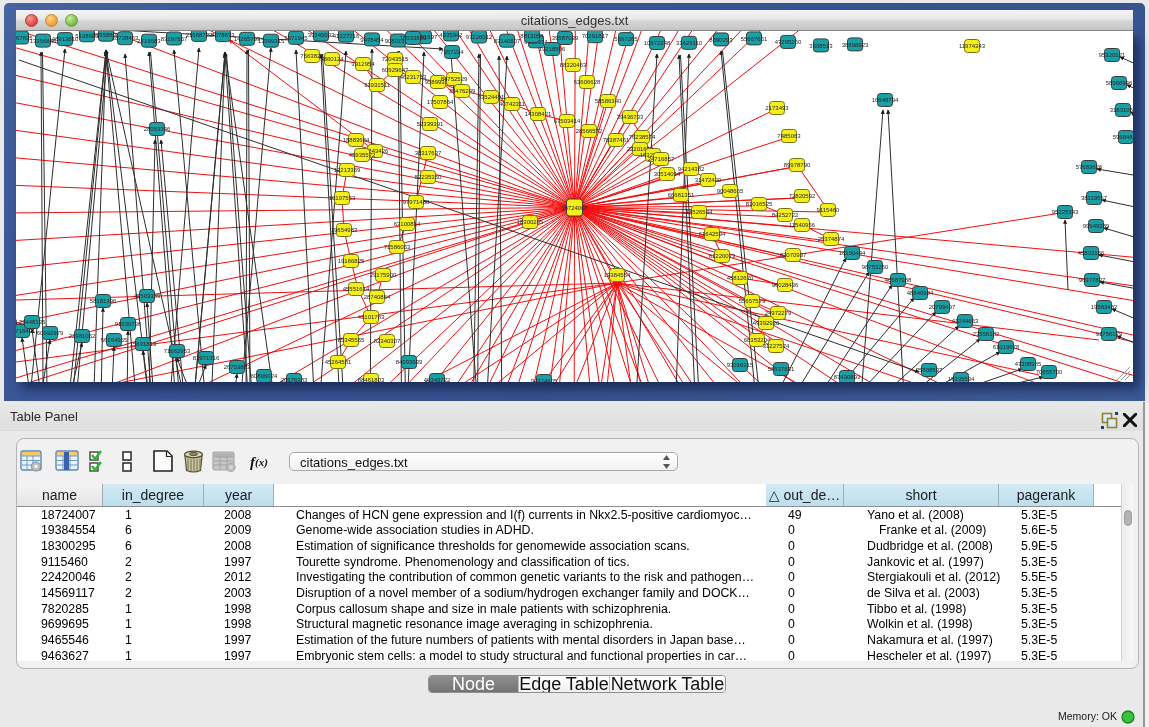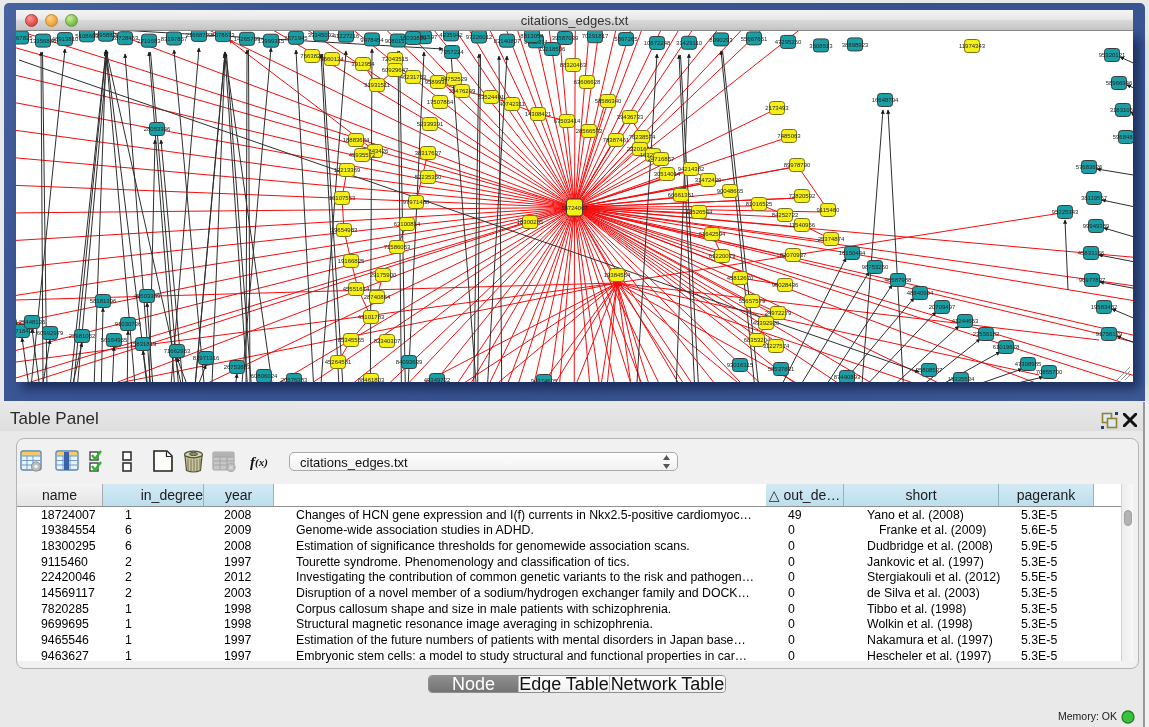--- a/index.html
+++ b/index.html
@@ -16,21 +16,21 @@
   border-bottom:1px solid #8e8e8e; }
 #titlebar .ttl { position:absolute; left:0; right:0; top:3px; text-align:center;
   font-size:13px; color:#333; }
 .tl { position:absolute; top:4px; width:13px; height:13px; border-radius:50%; }
 #canvas { position:absolute; left:12px; top:28px; width:1117px; height:351px;
   background:#fff; box-shadow:6px 7px 10px rgba(5,15,50,.55); overflow:hidden; }
 
 
 #band { position:absolute; left:0; top:404px; width:1149px; height:27px;
   background:linear-gradient(#e8e8e8,#dedede); }
-#band .cap { position:absolute; left:10px; top:5px; font-size:17px; color:#2a2a2a; }
+#band .cap { position:absolute; left:10px; top:5px; font-size:13px; color:#2a2a2a; }
 #panel { position:absolute; left:16px; top:438px; width:1123px; height:231px;
   background:#f1f1f1; border:1px solid #b4b4b4; border-radius:8px; }
 #twhite { position:absolute; left:17px; top:484px; width:1116px; height:177px;
   background:#fff; }
 #thead { position:absolute; left:17px; top:484px; width:1104px; height:23px;
   background:#fff; border-bottom:1px solid #8f8f8f; }
 .hc { position:absolute; top:0; height:22px; background:linear-gradient(#d3eaf5,#bcdeee);
   border-right:1px solid #93b3c3; font-size:14px; color:#1c1c1c; text-align:center;
   line-height:22px; overflow:hidden; }
 .hc.gray { background:linear-gradient(#f4f4f4,#e4e4e4); border-right:1px solid #aaa; }
@@ -724,21 +724,21 @@
 <div class="abs" style="left:289px;top:452px;width:389px;height:19px;background:linear-gradient(#ffffff,#f1f1f1);border:1px solid #a9a9a9;border-radius:5px;">
   <div class="abs" style="left:10px;top:2px;font-size:13px;color:#111;">citations_edges.txt</div>
   <svg class="abs" style="right:6px;top:2px" width="9" height="14" viewBox="0 0 9 14">
     <path d="M4.5 0 L8 5 H1 Z" fill="#555"></path>
         <path d="M4.5 14 L8 9 H1 Z" fill="#555"></path>
   </svg>
 </div>
 
 <div id="thead">
   <div class="hc gray" style="left:0px;width:86px;">name</div>
-  <div class="hc" style="left:86px;width:101px;text-align:right;">in_degree</div>
+  <div class="hc" style="left:86px;width:101px;">in_degree</div>
   <div class="hc" style="left:187px;width:70px;">year</div>
   <div class="hc" style="left:749px;width:78px;">△ out_de…</div>
   <div class="hc" style="left:827px;width:155px;">short</div>
   <div class="hc" style="left:982px;width:95px;">pagerank</div>
 </div>
 
 <div class="trow" style="top:507.0px">
       <span style="left:24px">18724007</span>
       <span style="left:108px">1</span>
       <span style="left:207px">2008</span>

